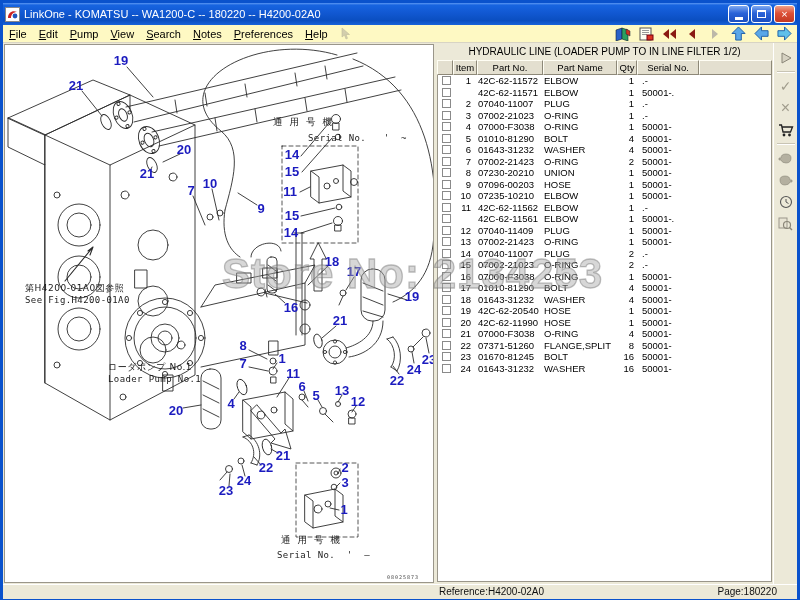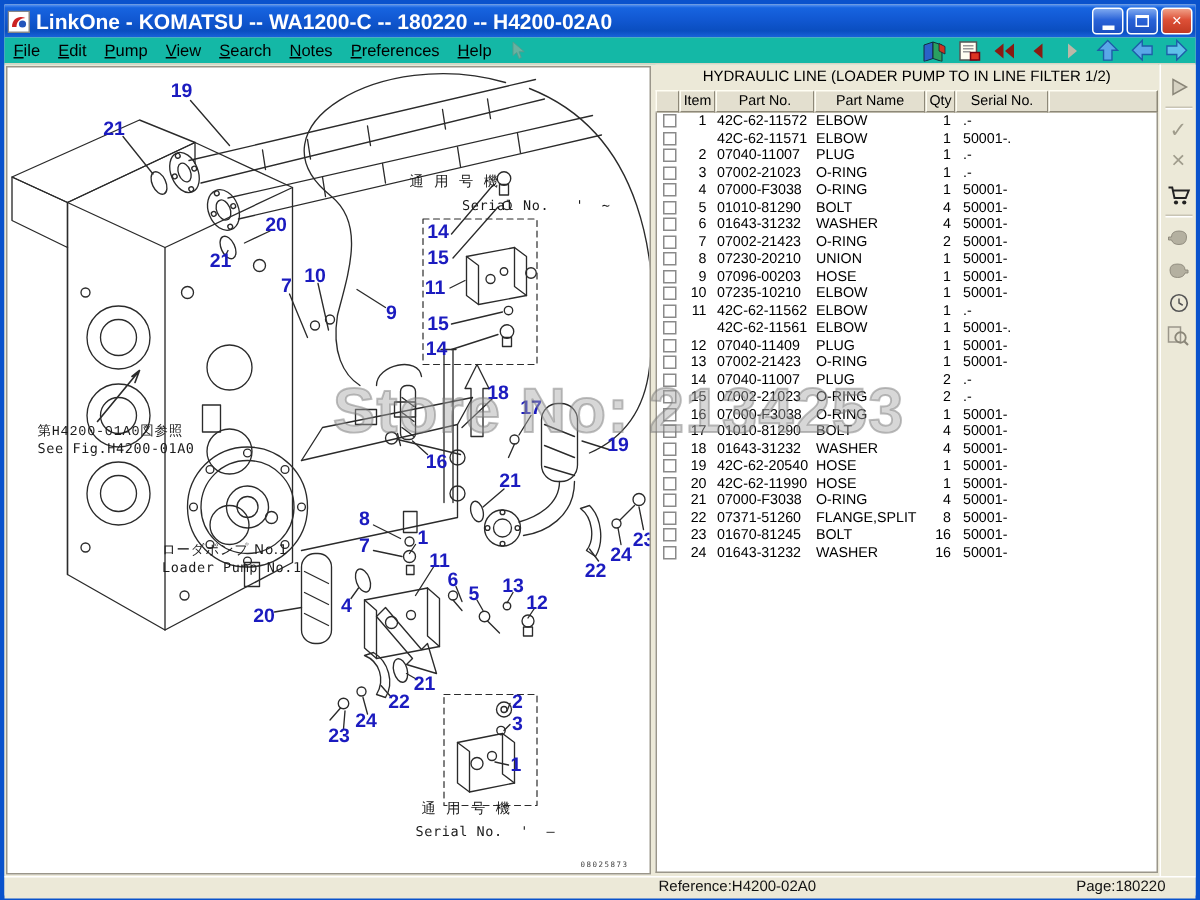--- a/index.html
+++ b/index.html
@@ -2,30 +2,30 @@
 <html><head>
 <meta charset="utf-8">
 <style>
   html,body{margin:0;padding:0;width:800px;height:600px;overflow:hidden;
     font-family:"Liberation Sans",sans-serif;background:#ece9d8;}
   .window{position:absolute;inset:0;border:3px solid #0a52cc;box-sizing:border-box;background:#ece9d8;}
   
   .titlebar{height:22px;background:linear-gradient(180deg,#5a96f2 0%,#1764e0 10%,#1158d2 45%,#0a4ec0 80%,#1863da 100%);
     display:flex;align-items:center;color:#fff;position:relative;}
   .appicon{width:15px;height:15px;margin:0 4px 0 2px;flex:0 0 auto;}
-  .title-text{font-size:14px;font-weight:bold;text-shadow:1px 1px 1px #0637. ;white-space:nowrap;}
+  .title-text{font-size:11px;font-weight:normal;text-shadow:1px 1px 1px #0637. ;white-space:nowrap;}
   .winbtns{position:absolute;right:2px;top:2px;display:flex;gap:2px;}
   .wbtn{width:21px;height:18px;border:1px solid #fff;border-radius:3px;box-sizing:border-box;
     display:flex;align-items:center;justify-content:center;color:#fff;font-size:11px;line-height:1;
     background:linear-gradient(180deg,#7da8f0,#2a63d8 45%,#1b4fc0);}
   .wbtn.close{background:linear-gradient(180deg,#f0a088,#dd5037 45%,#c23a22);}
   .glyph-min{width:8px;height:3px;background:#fff;margin-top:8px;}
   .glyph-max{width:9px;height:8px;border:1px solid #fff;border-top:2px solid #fff;box-sizing:border-box;}
   
-  .menubar{height:17px;background:#14b8a6;border-bottom:1px solid #d8d4c4;display:flex;align-items:center;position:relative;}
+  .menubar{height:17px;background:#fef9c3;border-bottom:1px solid #d8d4c4;display:flex;align-items:center;position:relative;}
   .mi{font-size:11px;padding:1px 6px;color:#000;cursor:default;}
   .mi::first-letter{text-decoration:underline;}
   .mb-tools{position:absolute;right:4px;top:0;height:17px;display:flex;align-items:center;gap:5px;}
   .tico{display:flex;align-items:center;justify-content:center;width:18px;height:16px;}
   .ptr-icon{margin-left:6px;opacity:.55;}
   
   .main{position:relative;height:541px;background:#ece9d8;}
   .diagram-panel{position:absolute;left:1px;top:1px;width:430px;height:539px;background:#fff;
     border:1px solid #9a968a;box-sizing:border-box;overflow:hidden;}
   .dia-art{position:absolute;left:0;top:0;}
@@ -426,21 +426,21 @@
         <div class="callout" style="left: 340px; top: 438px;">3</div>
 
         <div class="callout" style="left: 339px; top: 465px;">1</div>
       </div>
 
       <div id="dlabels">
         <div class="dlabel jp" style="left: 268px; top: 72px;">通 用 号 機</div>
 
         <div class="dlabel en" style="left: 265px; top: 88px; margin-left: 38px;">Serial No.   '  ~</div>
 
-        <div class="dlabel jp-sm" style="left: 20px; top: 238px; font-family: Liberation Mono, monospace;">第H4200-01A0図参照</div>
+        <div class="dlabel jp-sm" style="left: 20px; top: 238px;">第H4200-01A0図参照</div>
 
         <div class="dlabel en" style="left: 20px; top: 250px;">See Fig.H4200-01A0</div>
 
         <div class="dlabel jp-sm" style="left: 103px; top: 317px;">ローダポンプ No.1</div>
 
         <div class="dlabel en" style="left: 103px; top: 329px;">Loader Pump No.1</div>
 
         <div class="dlabel jp" style="left: 276px; top: 490px;">通 用 号 機</div>
 
         <div class="dlabel en" style="left: 272px; top: 505px;">Serial No.  '  —</div>

